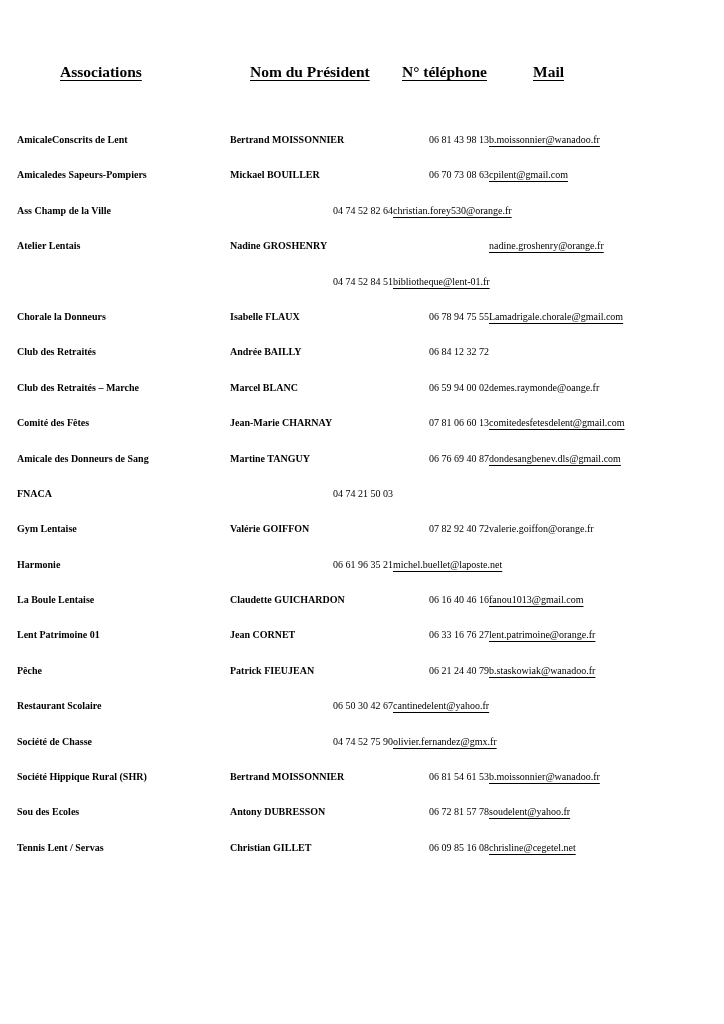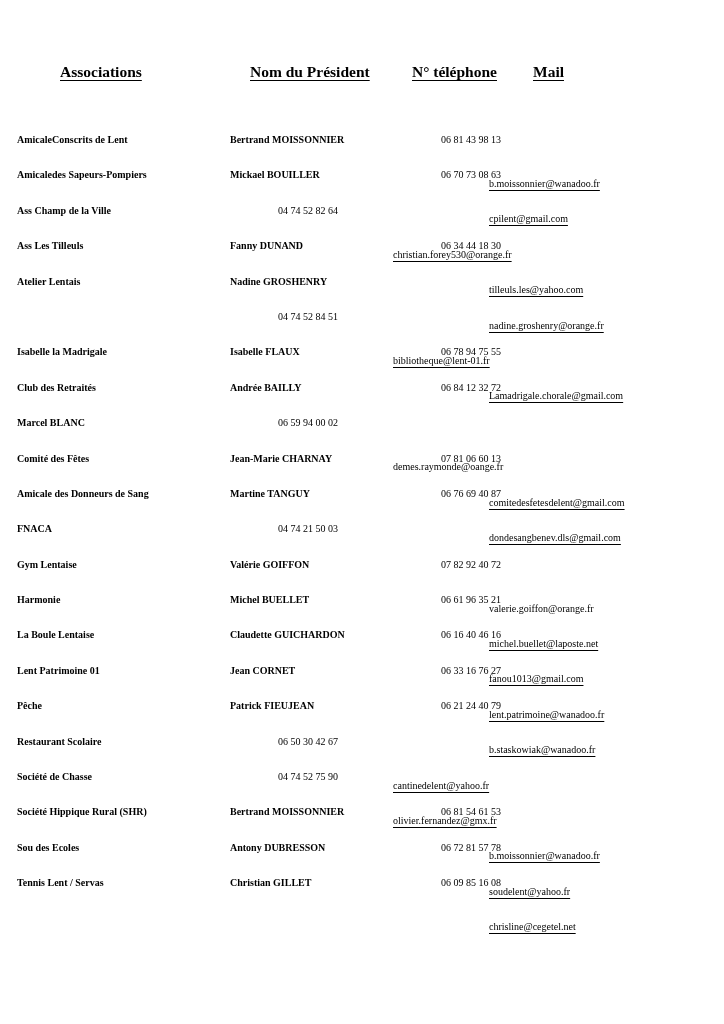--- a/index.html
+++ b/index.html
@@ -22,21 +22,21 @@
     top: 62px;
     font-weight: bold;
     font-size: 15.5px;
     line-height: 19px;
     text-decoration: underline;
     text-underline-offset: 3px;
     white-space: nowrap;
   }
   .hdr-associations { left: 60px; }
   .hdr-president    { left: 250px; }
-  .hdr-phone        { left: 412px; }
+  .hdr-phone        { left: 402px; }
   .hdr-mail         { left: 533px; }
 
   .rows {
     position: absolute;
     top: 130px;
     left: 0;
     width: 724px;
   }
   .row {
     display: grid;
@@ -47,27 +47,25 @@
     align-items: start;
     font-size: 10px;
     line-height: 19px;
   }
   .cell-asso, .cell-pres {
     font-weight: bold;
     white-space: nowrap;
     overflow: visible;
   }
   .cell-phone {
-    text-align: left;
-    white-space: nowrap;
-    margin-left: 48px;
+    text-align: right;
+    white-space: nowrap;
   }
   .cell-email {
     white-space: nowrap;
-    margin-top: 44px;
   }
   .email-link {
     color: #000000;
     text-decoration: underline;
     text-underline-offset: 3px;
     cursor: pointer;
   }
   .email-plain {
     text-decoration: none;
     cursor: default;
@@ -103,65 +101,58 @@
     </div>
 
     <div class="row">
       <span class="cell-asso">Ass Champ de la Ville</span>
       <span class="cell-phone">04 74 52 82 64</span>
       <span class="cell-email">
         <span class="email-link">christian.forey530@orange.fr</span>
       </span>
     </div>
 
-    <div class="row">
-      <span class="cell-asso">Ass Les Tilleuls</span>
-      <span class="cell-pres">Fanny DUNAND</span>
-      <span class="cell-phone">06 34 44 18 30</span>
-      <span class="cell-email">
-        <span class="email-link">tilleuls.les@yahoo.com</span>
-      </span>
-    </div>
 
     <div class="row">
       <span class="cell-asso">Atelier Lentais</span>
       <span class="cell-pres">Nadine GROSHENRY</span>
       <span class="cell-phone"></span>
       <span class="cell-email">
         <span class="email-link">nadine.groshenry@orange.fr</span>
       </span>
     </div>
 
     <div class="row">
       <span class="cell-pres"></span>
       <span class="cell-phone">04 74 52 84 51</span>
       <span class="cell-email">
         <span class="email-link">bibliotheque@lent-01.fr</span>
       </span>
     </div>
 
     <div class="row">
-      <span class="cell-asso">Isabelle la Madrigale</span>
+      <span class="cell-asso">Chorale la Donneurs</span>
       <span class="cell-pres">Isabelle FLAUX</span>
       <span class="cell-phone">06 78 94 75 55</span>
       <span class="cell-email">
         <span class="email-link">Lamadrigale.chorale@gmail.com</span>
       </span>
     </div>
 
     <div class="row">
       <span class="cell-asso">Club des Retraités</span>
       <span class="cell-pres">Andrée BAILLY</span>
       <span class="cell-phone">06 84 12 32 72</span>
       <span class="cell-email">
         <span class="email-link email-plain"></span>
       </span>
     </div>
 
     <div class="row">
+      <span class="cell-asso">Club des Retraités – Marche</span>
       <span class="cell-pres">Marcel BLANC</span>
       <span class="cell-phone">06 59 94 00 02</span>
       <span class="cell-email">
         <span class="email-link email-plain">demes.raymonde@oange.fr</span>
       </span>
     </div>
 
     <div class="row">
       <span class="cell-asso">Comité des Fêtes</span>
       <span class="cell-pres">Jean-Marie CHARNAY</span>
@@ -193,42 +184,41 @@
       <span class="cell-asso">Gym Lentaise</span>
       <span class="cell-pres">Valérie GOIFFON</span>
       <span class="cell-phone">07 82 92 40 72</span>
       <span class="cell-email">
         <span class="email-link email-plain">valerie.goiffon@orange.fr</span>
       </span>
     </div>
 
     <div class="row">
       <span class="cell-asso">Harmonie</span>
-      <span class="cell-pres">Michel BUELLET</span>
       <span class="cell-phone">06 61 96 35 21</span>
       <span class="cell-email">
         <span class="email-link">michel.buellet@laposte.net</span>
       </span>
     </div>
 
     <div class="row">
       <span class="cell-asso">La Boule Lentaise</span>
       <span class="cell-pres">Claudette GUICHARDON</span>
       <span class="cell-phone">06 16 40 46 16</span>
       <span class="cell-email">
         <span class="email-link">fanou1013@gmail.com</span>
       </span>
     </div>
 
     <div class="row">
       <span class="cell-asso">Lent Patrimoine 01</span>
       <span class="cell-pres">Jean CORNET</span>
       <span class="cell-phone">06 33 16 76 27</span>
       <span class="cell-email">
-        <span class="email-link">lent.patrimoine@wanadoo.fr</span>
+        <span class="email-link">lent.patrimoine@orange.fr</span>
       </span>
     </div>
 
     <div class="row">
       <span class="cell-asso">Pêche</span>
       <span class="cell-pres">Patrick FIEUJEAN</span>
       <span class="cell-phone">06 21 24 40 79</span>
       <span class="cell-email">
         <span class="email-link">b.staskowiak@wanadoo.fr</span>
       </span>

